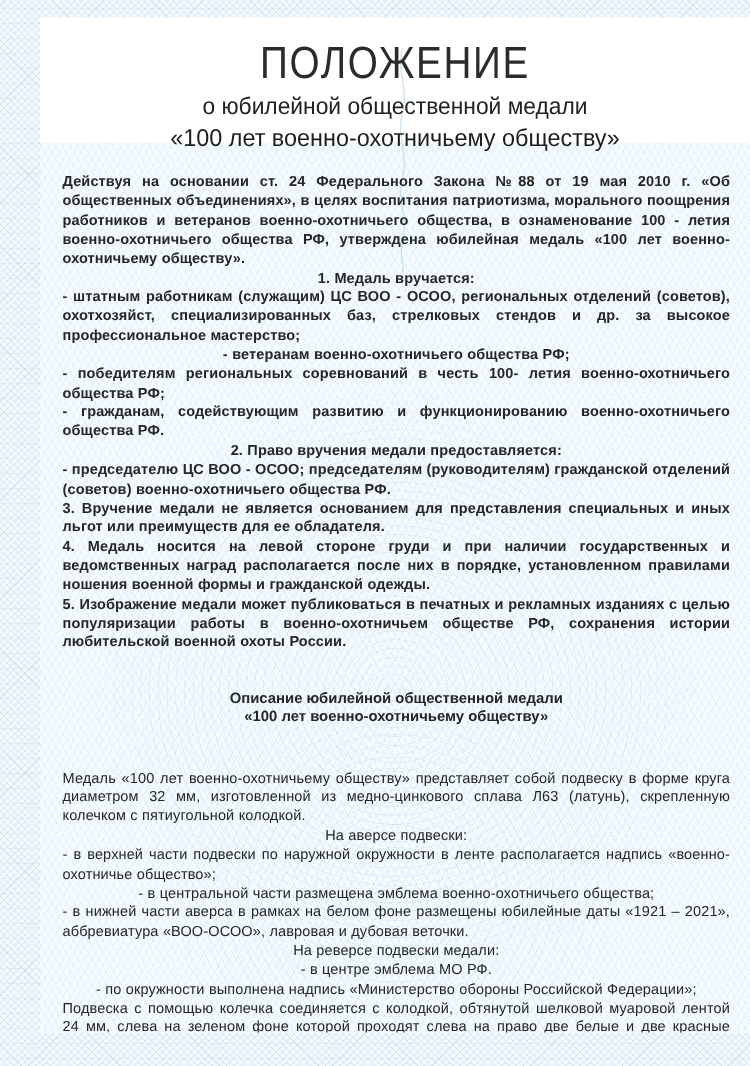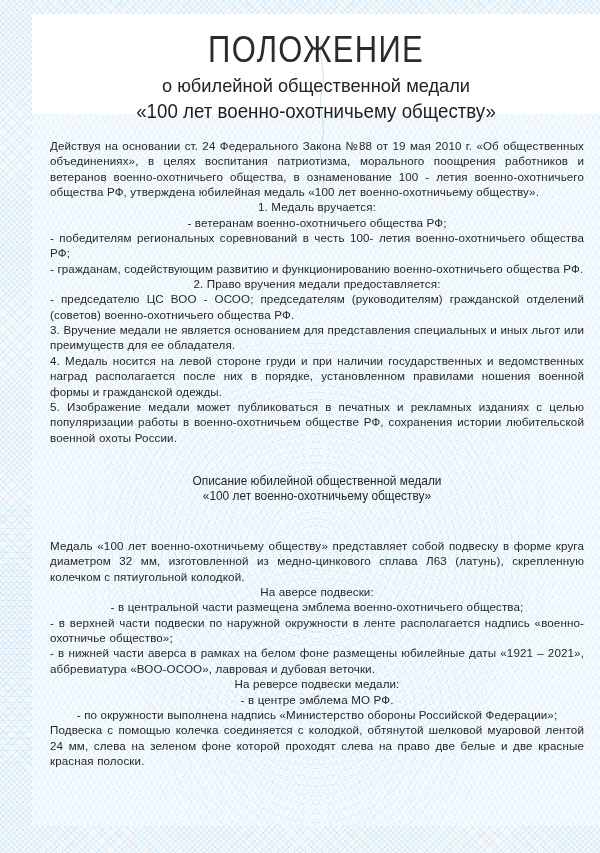--- a/index.html
+++ b/index.html
@@ -139,20 +139,21 @@
     color: #1d1d1d;
     margin: 1px 0 0 0;
     transform: scaleX(0.96);
   }
 
   
   .body-wrap {
     position: relative;
     z-index: 4;
     padding: 14px 16px 0 18px;
+    font-weight: bold;
   }
   p.para {
     margin: 0;
     font-size: 11.6px;
     line-height: 15.35px;
     color: #262626;
     text-align: justify;
     text-justify: inter-word;
     letter-spacing: 0.01em;
     word-spacing: 0.01em;
@@ -193,40 +194,41 @@
 
       <div class="title-block">
         <div class="doc-title">ПОЛОЖЕНИЕ</div>
         <div class="doc-sub1">о юбилейной общественной медали</div>
         <div class="doc-sub2">«100 лет военно-охотничьему обществу»</div>
       </div>
 
       <div class="body-wrap">
         <p class="para">Действуя на основании ст. 24 Федерального Закона №88 от 19 мая 2010 г. «Об общественных объединениях», в целях воспитания патриотизма, морального поощрения работников и ветеранов военно-охотничьего общества, в ознаменование 100 - летия военно-охотничьего общества РФ, утверждена юбилейная медаль «100 лет военно-охотничьему обществу».</p>
         <p class="para left">1.  Медаль вручается:</p>
+        <p class="para">- штатным работникам (служащим) ЦС ВОО - ОСОО, региональных отделений (советов), охотхозяйст, специализированных баз, стрелковых стендов и др. за высокое профессиональное мастерство;</p>
         <p class="para left">- ветеранам военно-охотничьего общества РФ;</p>
         <p class="para">- победителям региональных соревнований в честь 100- летия военно-охотничьего общества РФ;</p>
         <p class="para">- гражданам, содействующим развитию и функционированию военно-охотничьего общества РФ.</p>
         <p class="para left">2. Право вручения медали предоставляется:</p>
         <p class="para">- председателю ЦС ВОО - ОСОО; председателям (руководителям) гражданской отделений (советов) военно-охотничьего общества РФ.</p>
         <p class="para">3. Вручение медали не является основанием для представления специальных и иных льгот или преимуществ для ее обладателя.</p>
         <p class="para">4. Медаль носится на левой стороне груди и при наличии государственных и ведомственных наград располагается после них в порядке, установленном правилами ношения военной формы и гражданской одежды.</p>
         <p class="para">5. Изображение медали может публиковаться в печатных и рекламных изданиях с целью популяризации работы в военно-охотничьем обществе РФ, сохранения истории любительской военной охоты России.</p>
 
         <div class="section-heading">
           <div>Описание юбилейной общественной медали</div>
           <div>«100 лет военно-охотничьему обществу»</div>
         </div>
       </div>
 
       <div class="desc-wrap">
         <p class="para">Медаль «100 лет военно-охотничьему обществу» представляет собой подвеску в форме круга диаметром 32 мм, изготовленной из медно-цинкового сплава Л63 (латунь), скрепленную колечком с пятиугольной колодкой.</p>
         <p class="para left">На аверсе подвески:</p>
+        <p class="para">- в верхней части подвески по наружной окружности в ленте располагается надпись «военно-охотничье общество»;</p>
         <p class="para left">-  в центральной части размещена эмблема военно-охотничьего общества;</p>
-        <p class="para">- в верхней части подвески по наружной окружности в ленте располагается надпись «военно-охотничье общество»;</p>
         <p class="para">- в нижней части аверса в рамках на белом фоне размещены юбилейные даты «1921 – 2021», аббревиатура «ВОО-ОСОО», лавровая и дубовая веточки.</p>
         <p class="para left">На реверсе подвески медали:</p>
         <p class="para left">- в центре эмблема МО РФ.</p>
         <p class="para left">- по окружности выполнена надпись «Министерство обороны Российской Федерации»;</p>
         <p class="para">Подвеска с помощью колечка соединяется с колодкой, обтянутой шелковой муаровой лентой 24 мм, слева на зеленом фоне которой проходят слева на право две белые и две красные красная полоски.</p>
 
       </div>
 
     </div>
   </div>

